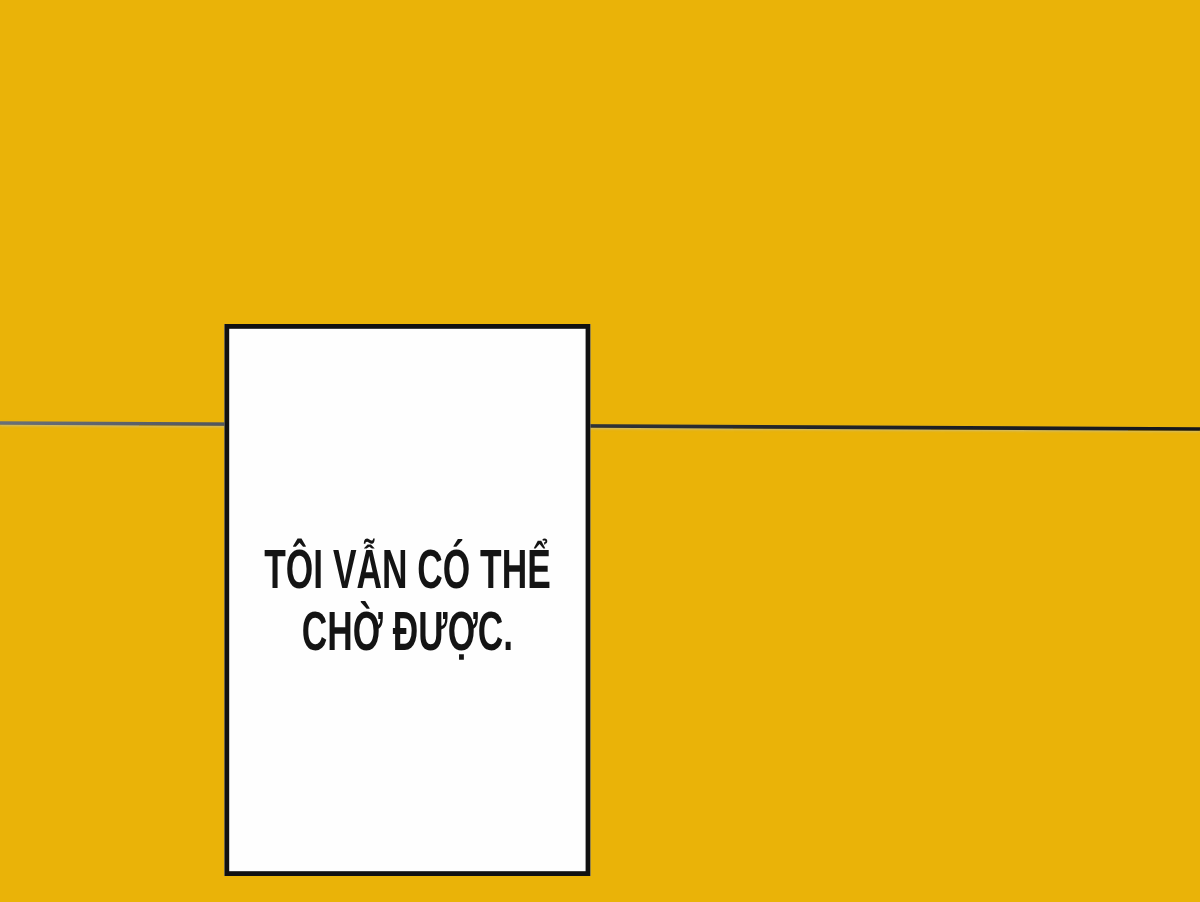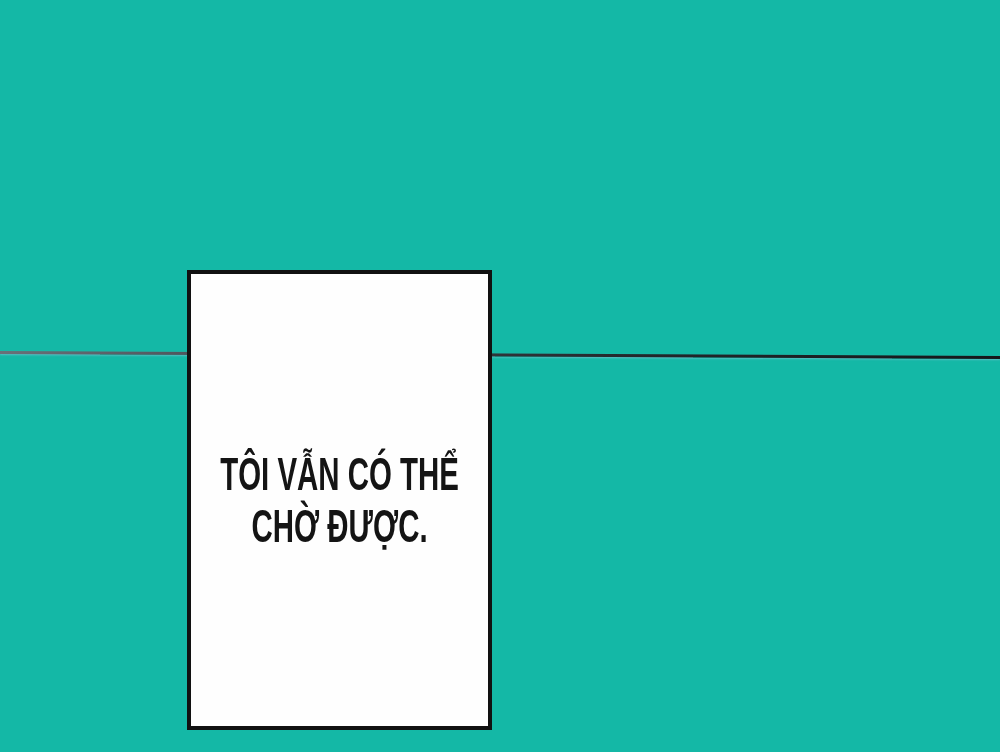--- a/index.html
+++ b/index.html
@@ -10,21 +10,21 @@
     width: 1000px;
     height: 752px;
     position: relative;
     overflow: hidden;
     background: #fbfbfc;
     font-family: "Liberation Sans", "DejaVu Sans", sans-serif;
   }
   .page {
     position: absolute;
     inset: 0;
-    background: #14b8a6;
+    background: #eab308;
   }
   
   .divider-line {
     position: absolute;
     left: 0;
     top: 351px;
     width: 1000px;
     height: 3px;
     background: linear-gradient(to right, #6a7078 0%, #3a3f46 35%, #23262a 65%, #15161a 100%);
     box-shadow: 0 1px 2px rgba(175, 200, 235, 0.45);

